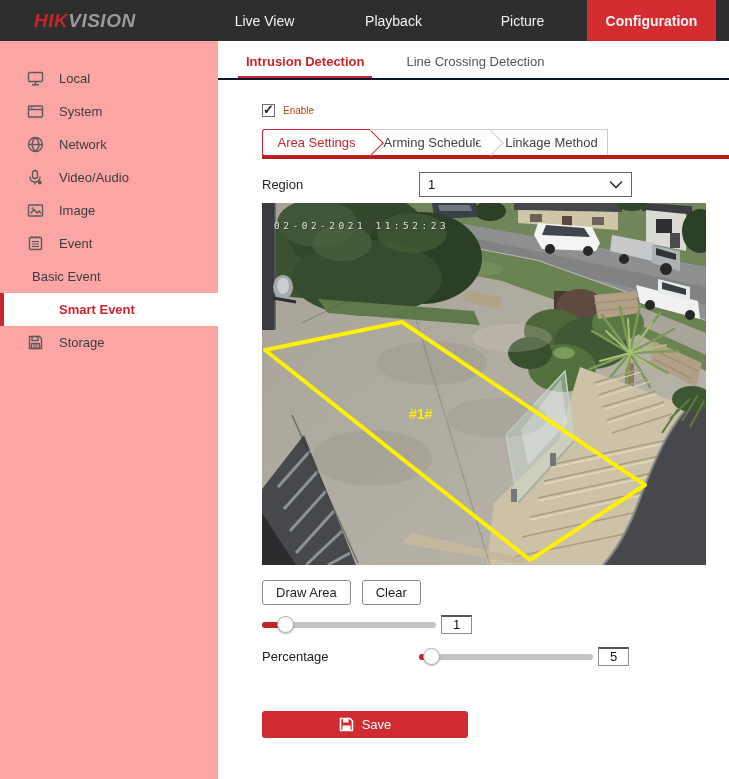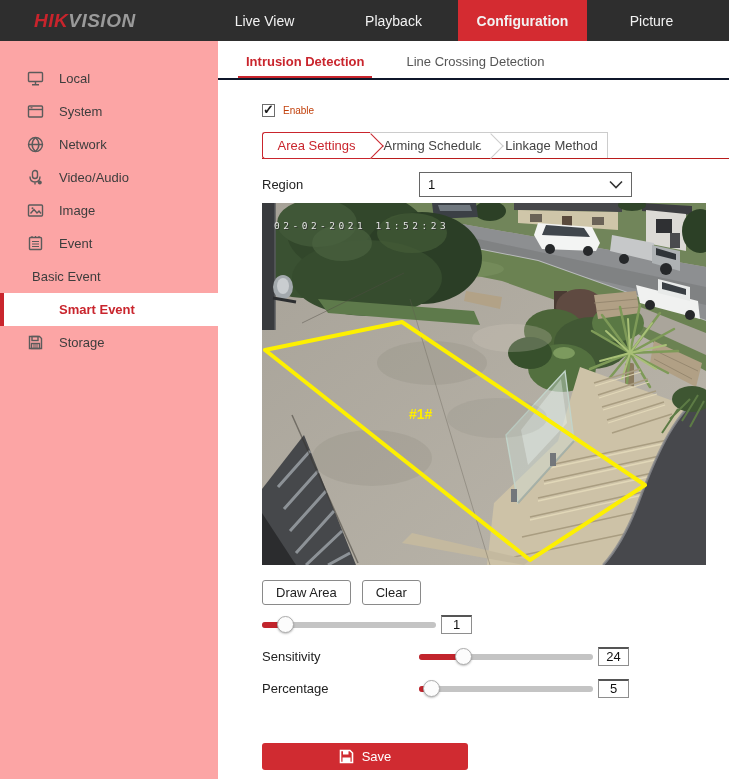--- a/index.html
+++ b/index.html
@@ -33,21 +33,21 @@
 
   .panel { padding:22px 0 0 44px; }
 
   
   .enable-row { display:flex; align-items:center; gap:8px; height:16px; margin-bottom:13px; }
   .checkbox { width:13px; height:13px; border:1px solid #6d6d6d; background:#fff; position:relative; cursor:pointer; }
   .checkbox.checked::after { content:"✓"; position:absolute; left:0px; top:-3px; font-size:13px; font-weight:bold; color:#1c1c1c; }
   .enable-label { font-size:10px; color:#c2410c; }
 
   
-  .subtabs { display:flex; border-bottom:1px solid #b91c1c; height:28px; align-items:flex-end; }
+  .subtabs { display:flex; border-bottom:4px solid #b91c1c; height:28px; align-items:flex-end; }
   .subtab { height:26px; line-height:25px; text-align:center; font-size:13px; color:#444;
             background:#fff; position:relative; cursor:pointer; }
   .subtab .tip { position:absolute; width:18px; height:18px; top:3.5px; right:-9.5px; background:#fff;
                  border-top:1px solid #ccc; border-right:1px solid #ccc; transform:rotate(45deg); }
   .subtab.t2 { width:120px; border-top:1px solid #ccc; z-index:2; padding-left:6px; }
   .subtab.t3 { width:118px; border-top:1px solid #ccc; border-right:1px solid #ccc; z-index:1; padding-left:6px; }
   .subtab.active { width:108px; height:27px; margin-bottom:-1px; border:1px solid #c9252d;
                    border-right:none; border-radius:3px 0 0 3px; color:#c9252d; z-index:3; }
   .subtab.active .tip { border-top:1px solid #c9252d; border-right:1px solid #c9252d; top:3.8px; }
 
@@ -86,22 +86,22 @@
 </head>
 <body>
 
 <div class="topbar">
   <div class="logo">
     <span class="hik">HIK</span><span class="vision">VISION</span>
   </div>
   <div class="nav">
     <div class="nav-item">Live View</div>
     <div class="nav-item">Playback</div>
+    <div class="nav-item">Picture</div>
     <div class="nav-item active">Configuration</div>
-    <div class="nav-item">Picture</div>
   </div>
 </div>
 
 <div class="layout">
 
   <div class="sidebar">
     <div class="side-item">
       <span class="ic">
         <svg width="17" height="17" viewBox="0 0 17 17" fill="none" stroke="#5b5b5b" stroke-width="1.4">
             <rect x="1.5" y="2.5" width="14" height="9" rx="1"></rect>
@@ -392,29 +392,20 @@
 
       <div class="slider-row first">
         <div class="slider-widget">
           <div class="slider-track"></div>
           <div class="slider-fill" style="width: 13%;"></div>
           <div class="slider-thumb" style="left: calc(13% - 8px);"></div>
         </div>
         <div class="value-box">1</div>
       </div>
 
-      <div class="slider-row">
-        <span class="field-label">Sensitivity</span>
-        <div class="slider-widget">
-          <div class="slider-track"></div>
-          <div class="slider-fill" style="width: 25%;"></div>
-          <div class="slider-thumb" style="left: calc(25% - 8px);"></div>
-        </div>
-        <div class="value-box">24</div>
-      </div>
 
       <div class="slider-row">
         <span class="field-label">Percentage</span>
         <div class="slider-widget">
           <div class="slider-track"></div>
           <div class="slider-fill" style="width: 7%;"></div>
           <div class="slider-thumb" style="left: calc(7% - 8px);"></div>
         </div>
         <div class="value-box">5</div>
       </div>

